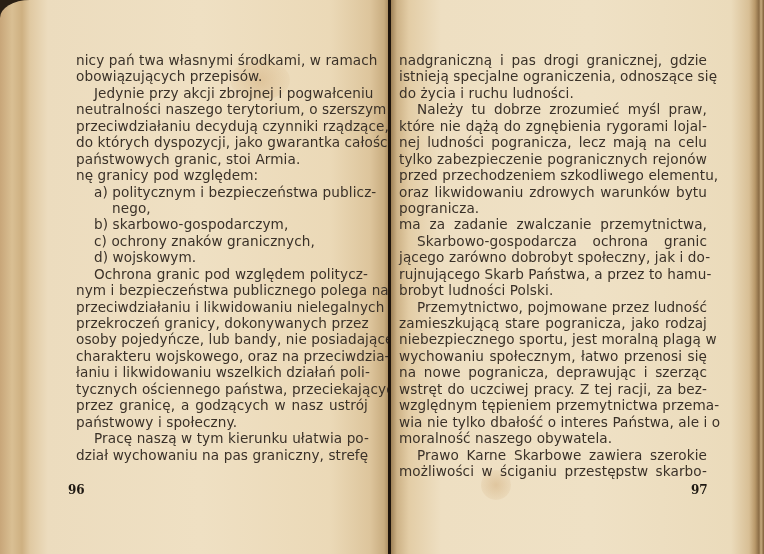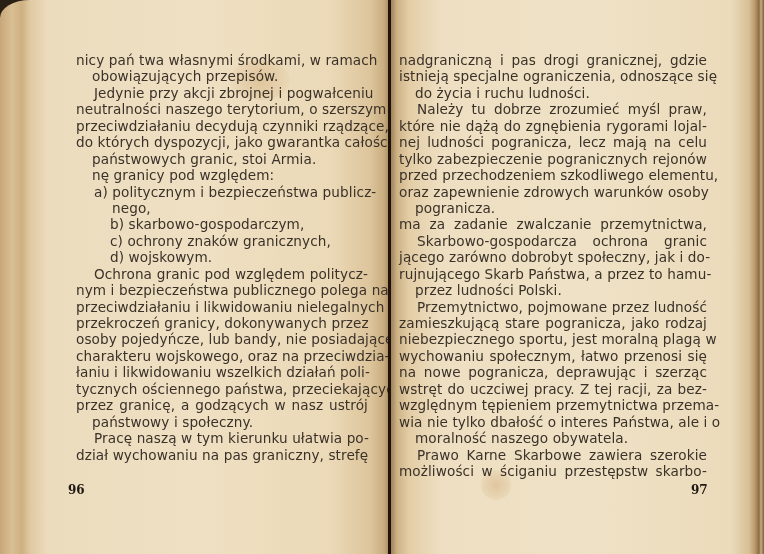--- a/index.html
+++ b/index.html
@@ -36,21 +36,21 @@
     line-height: 16.45px;
     letter-spacing: 0.1px;
   }
   .left .text-block { left: 76px; top: 52px; width: 292px; }
   .right .text-block { left: 8px; top: 52px; width: 308px; }
   .line {
     display: block; white-space: nowrap;
     text-align: justify; text-align-last: justify;
     height: 16.45px;
   }
-  .line.last { text-align-last: left; margin-left: 16px; }
+  .line.last { text-align-last: left; }
   .line.indent { padding-left: 18px; }
   .line.item { padding-left: 18px; }
   .line.item-cont { padding-left: 36px; text-align-last: left; }
   .page-number {
     position: absolute; top: 483px;
     font-family: "DejaVu Serif", serif;
     font-weight: bold; font-size: 12px; color: #1e1812;
   }
   .left .page-number { left: 68px; }
   .right .page-number { left: 300px; }
@@ -102,27 +102,27 @@
     <div class="stain" style="left:90px;top:470px;width:30px;height:30px;"></div>
     <div class="text-block" id="right-text">
         <span class="line">nadgraniczną i pas drogi  granicznej, gdzie</span>
         <span class="line">istnieją specjalne ograniczenia, odnoszące się</span>
         <span class="line last">do życia i ruchu ludności.</span>
         <span class="line indent">Należy tu dobrze zrozumieć  myśl  praw,</span>
         <span class="line">które nie dążą do zgnębienia rygorami lojal-</span>
         <span class="line">nej ludności pogranicza, lecz mają  na  celu</span>
         <span class="line">tylko zabezpieczenie pogranicznych rejonów</span>
         <span class="line">przed przechodzeniem szkodliwego elementu,</span>
-        <span class="line">oraz zapewnienie zdrowych warunków  osoby</span>
+        <span class="line">oraz likwidowaniu zdrowych warunków  bytu</span>
         <span class="line last">pogranicza.</span>
         <span class="line">ma za  zadanie  zwalczanie  przemytnictwa,</span>
         <span class="line indent">Skarbowo-gospodarcza  ochrona  granic</span>
         <span class="line">jącego zarówno dobrobyt społeczny, jak i do-</span>
         <span class="line">rujnującego Skarb Państwa, a przez to hamu-</span>
-        <span class="line last">przez ludności Polski.</span>
+        <span class="line last">brobyt ludności Polski.</span>
         <span class="line indent">Przemytnictwo, pojmowane  przez ludność</span>
         <span class="line">zamieszkującą stare pogranicza, jako rodzaj</span>
         <span class="line">niebezpiecznego sportu, jest moralną plagą w</span>
         <span class="line">wychowaniu  społecznym, łatwo przenosi się</span>
         <span class="line">na nowe  pogranicza,  deprawując i szerząc</span>
         <span class="line">wstręt  do uczciwej pracy. Z tej racji, za bez-</span>
         <span class="line">względnym  tępieniem  przemytnictwa  przema-</span>
         <span class="line">wia nie tylko dbałość o interes Państwa, ale i o</span>
         <span class="line last">moralność naszego obywatela.</span>
         <span class="line indent">Prawo Karne Skarbowe zawiera  szerokie</span>

